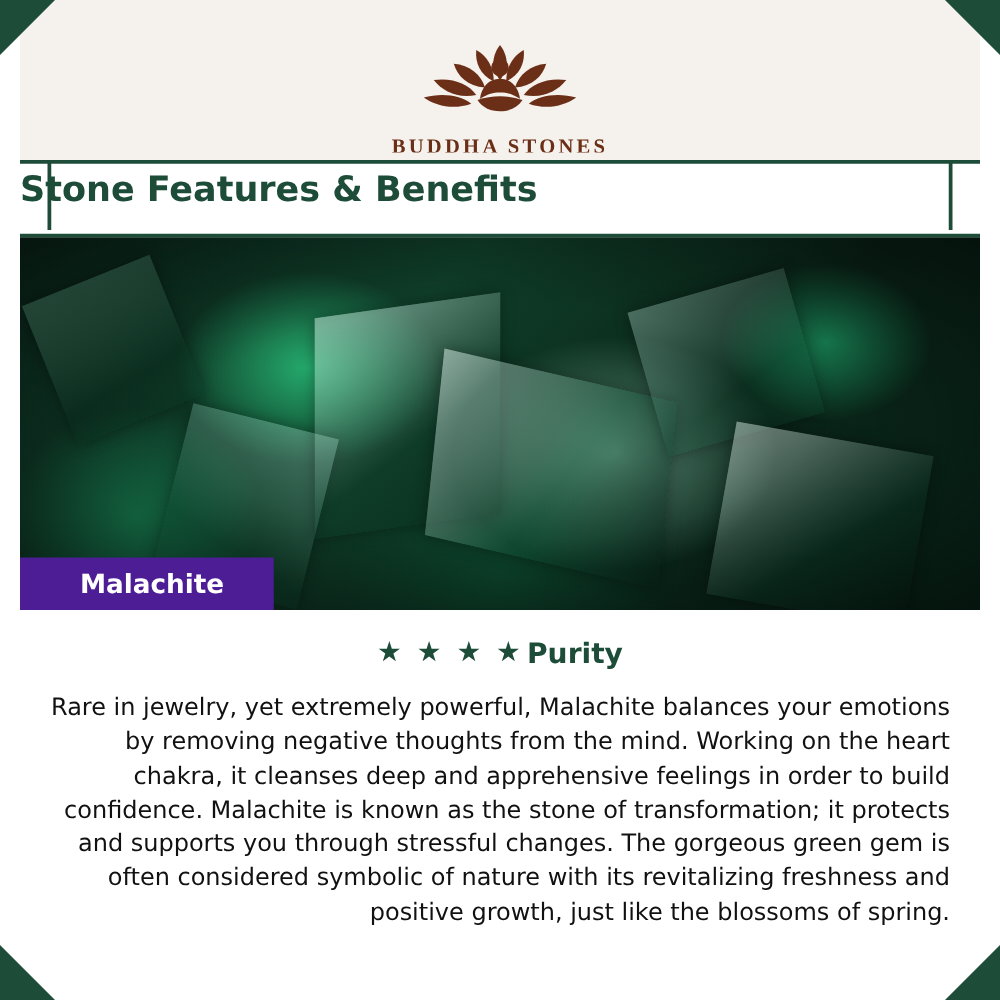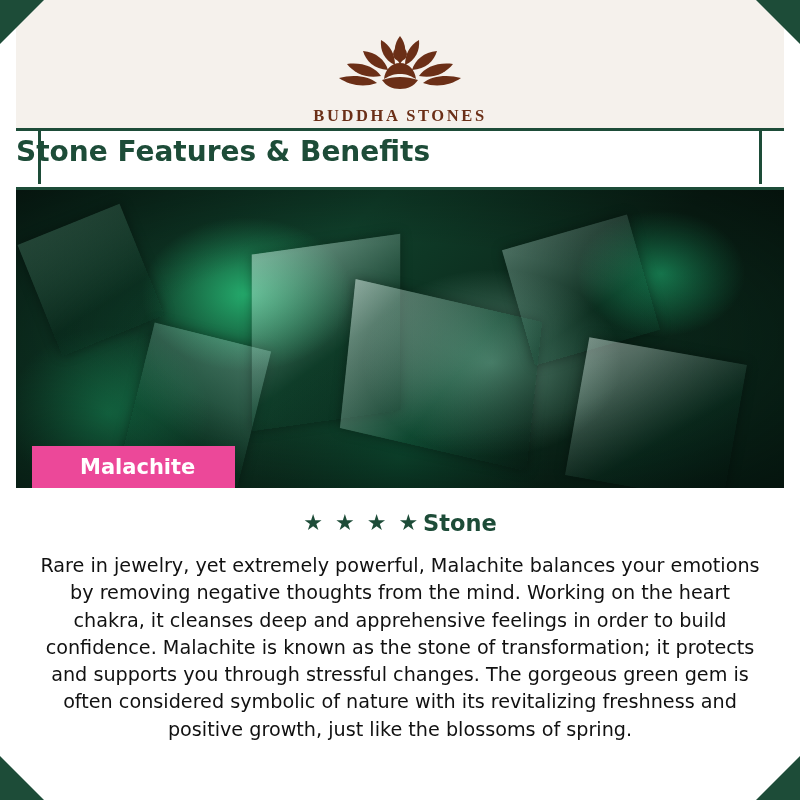--- a/index.html
+++ b/index.html
@@ -163,27 +163,26 @@
   .hero-vignette {
     position: absolute;
     inset: 0;
     background: radial-gradient(ellipse at center, rgba(0,0,0,0) 45%, rgba(0,0,0,0.5) 100%);
   }
 
   .stone-label {
     position: absolute;
     left: 0;
     bottom: 0;
-    background: #ec4899;
+    background: #4c1d95;
     color: #ffffff;
     font-size: 21px;
     font-weight: bold;
     padding: 9px 40px 9px 48px;
     font-family: "DejaVu Sans", sans-serif;
-    margin-left: 16px;
   }
 
   
   .content {
     background: #ffffff;
     padding: 0 18px;
     height: 312px;
     box-sizing: border-box;
   }
   .benefits {
@@ -208,21 +207,21 @@
     font-size: 22px;
     line-height: 1;
   }
 
   .description {
     margin: 6px 6px 0 6px;
     font-size: 19.2px;
     line-height: 1.42;
     color: #111111;
     font-family: "DejaVu Sans", sans-serif;
-    text-align: center;
+    text-align: right;
   }
 </style>
 </head>
 <body>
 
 <div class="page">
 
   <div class="corner corner-tl"></div>
   <div class="corner corner-tr"></div>
   <div class="corner corner-bl"></div>
@@ -282,21 +281,21 @@
           <span class="star">★</span>
         </div>
         <div class="benefit">
           <span class="star">★</span>
         </div>
         <div class="benefit">
           <span class="star">★</span>
         </div>
         <div class="benefit">
           <span class="star">★</span>
-          <span>Stone</span>
+          <span>Purity</span>
         </div>
       </div>
 
       <p class="description">Rare in jewelry, yet extremely powerful, Malachite balances your emotions by removing negative thoughts from the mind. Working on the heart chakra, it cleanses deep and apprehensive feelings in order to build confidence. Malachite is known as the stone of transformation; it protects and supports you through stressful changes. The gorgeous green gem is often considered symbolic of nature with its revitalizing freshness and positive growth, just like the blossoms of spring.</p>
 
     </div>
 
   </div>
 </div>
 

